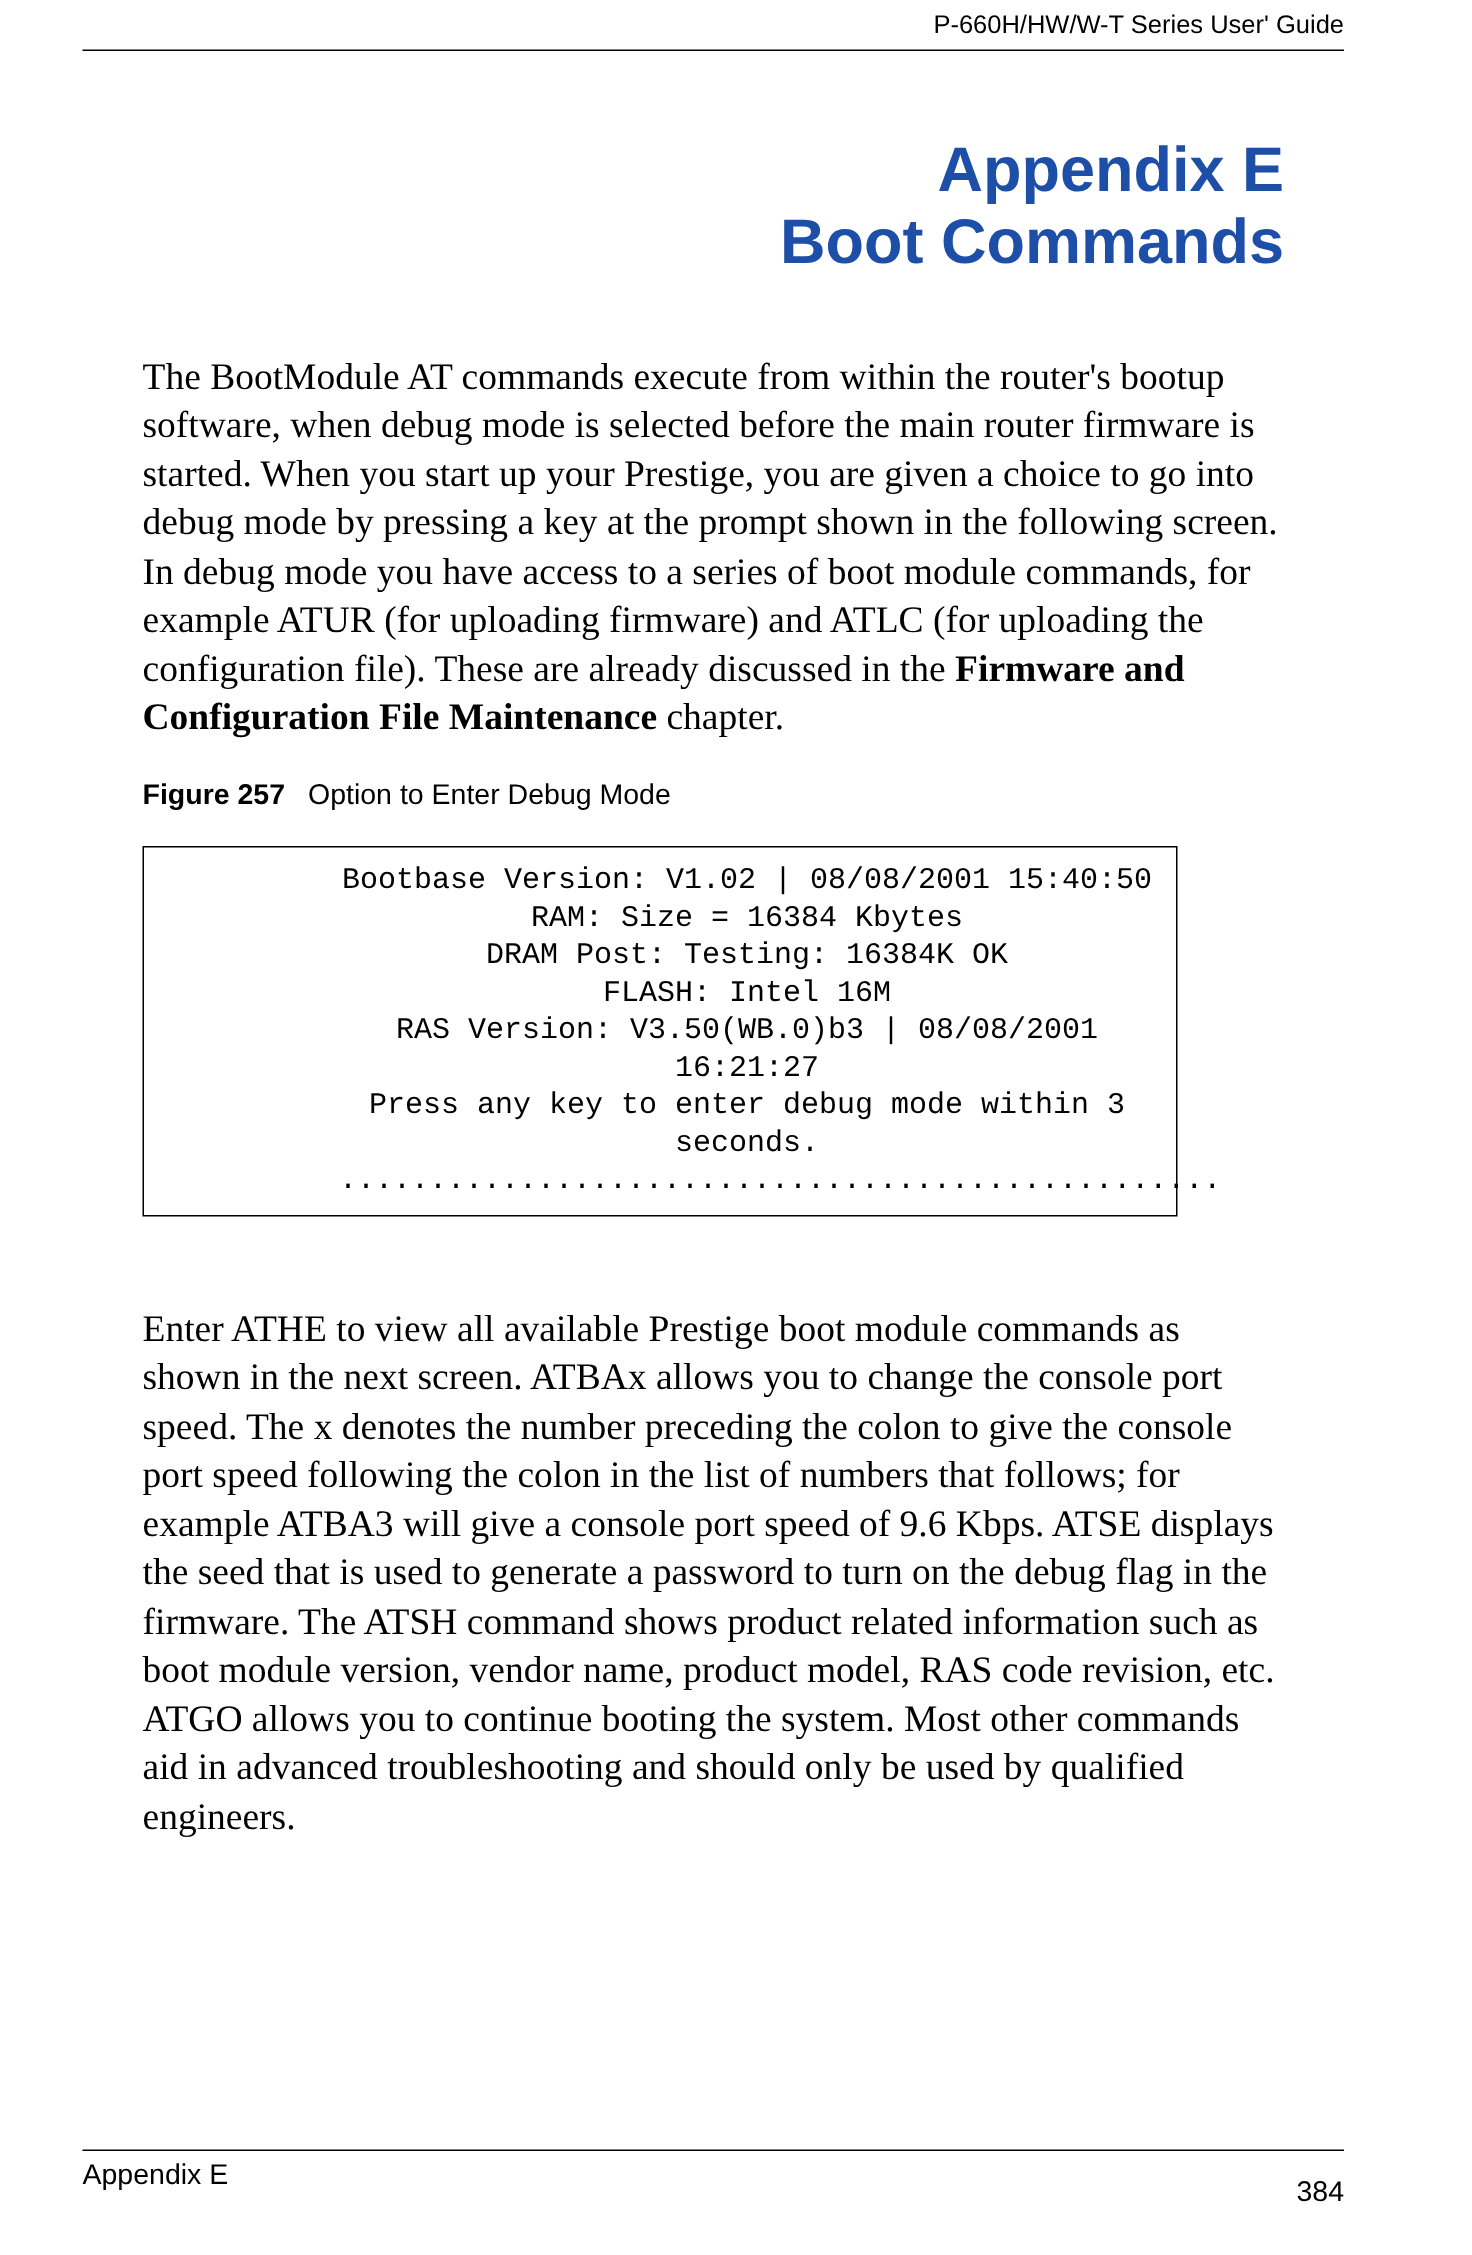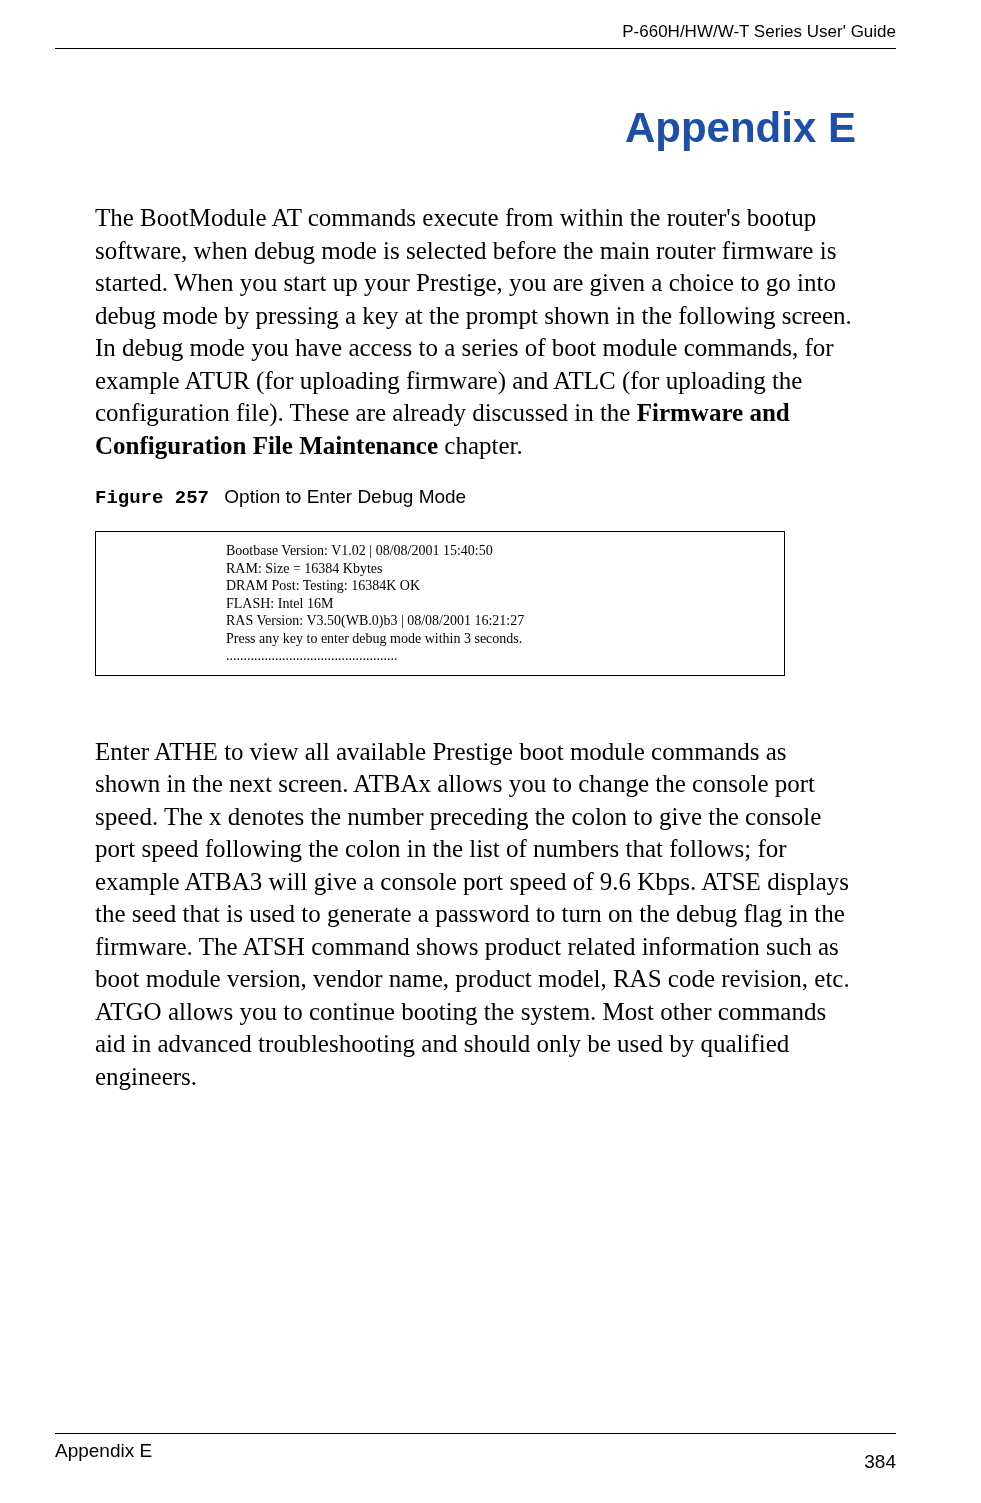--- a/index.html
+++ b/index.html
@@ -6,21 +6,21 @@
     margin: 0;
     padding: 0;
     background: #fff;
     font-family: "Times New Roman", Times, serif;
     color: #000;
   }
   .page {
     width: 951px;
     height: 1503px;
     box-sizing: border-box;
-    padding: 16px 55px;
+    padding: 1px 55px;
     position: relative;
   }
   .top-header {
     border-bottom: 1.5px solid #000;
     text-align: right;
     font-family: Arial, Helvetica, sans-serif;
     font-size: 17px;
     padding-top: 6px;
     padding-bottom: 6px;
   }
@@ -43,32 +43,32 @@
     margin-bottom: 24px;
   }
   .figure-label {
     font-family: Arial, Helvetica, sans-serif;
     font-size: 19px;
     margin-bottom: 22px;
   }
   .figure-label .fignum {
     font-weight: bold;
     margin-right: 10px;
-    font-family: Liberation Mono, monospace;
   }
   .code-box {
     border: 1.5px solid #000;
     padding: 10px 14px 10px 130px;
-    font-family: Liberation Serif, serif;
-    font-size: 14px;
+    font-family: Liberation Mono, monospace;
+    font-size: 20px;
     line-height: 1.25;
     white-space: pre-wrap;
     margin-bottom: 60px;
     width: 690px;
     box-sizing: border-box;
+    text-align: center;
   }
   .bottom-footer {
     position: absolute;
     left: 55px;
     right: 55px;
     bottom: 30px;
     border-top: 1.5px solid #000;
     font-family: Arial, Helvetica, sans-serif;
     font-size: 19px;
     padding-top: 6px;
@@ -84,20 +84,21 @@
 <div class="page">
 
   <div class="top-header">
     <span>P-660H/HW/W-T Series User' Guide</span>
   </div>
 
   <div class="body-area">
 
     <div class="appendix-title">
       <span>Appendix E</span><br>
+      <span>Boot Commands</span>
     </div>
 
     <div class="body-text">
       <span>The BootModule AT commands execute from within the router's bootup software, when debug mode is selected before the main router firmware is started. When you start up your Prestige, you are given a choice to go into debug mode by pressing a key at the prompt shown in the following screen. In debug mode you have access to a series of boot module commands, for example ATUR (for uploading firmware) and ATLC (for uploading the configuration file). These are already discussed in the </span><b>Firmware and Configuration File Maintenance</b><span> chapter.</span>
     </div>
 
     <div class="figure-label">
       <span class="fignum">Figure 257</span>
       <span>Option to Enter Debug Mode</span>
     </div>

